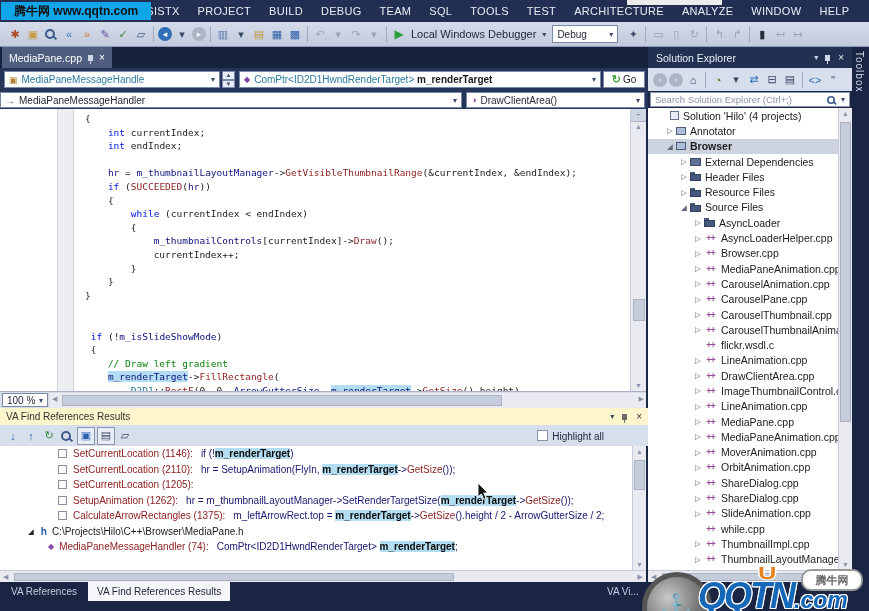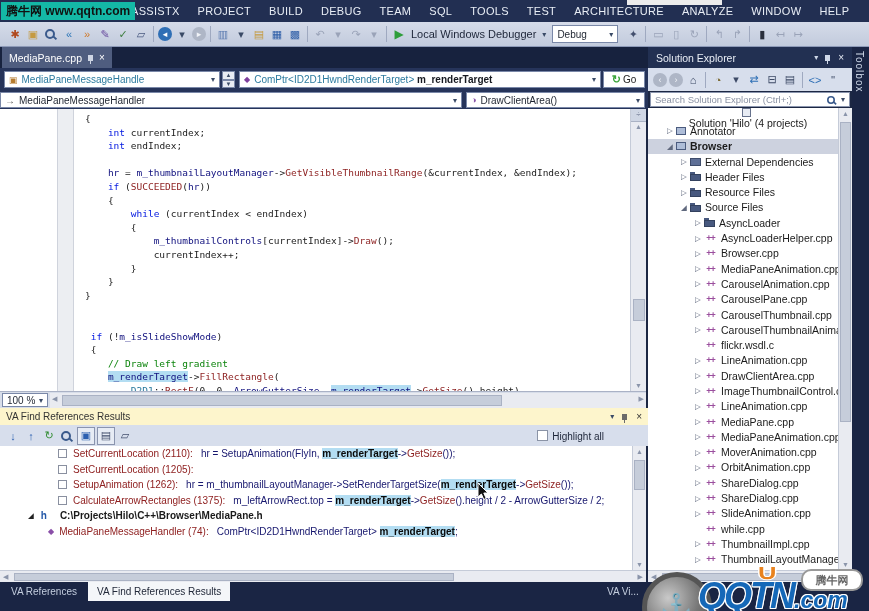--- a/index.html
+++ b/index.html
@@ -59,21 +59,21 @@
   .va-found{margin-left:10px;}
   .spacer{flex:1;}
   .cb{display:inline-block;width:9px;height:9px;background:#fff;border:1px solid #8a93a6;margin-right:4px;vertical-align:-1px;}
   .va-list{position:absolute;left:0;top:446px;width:632px;height:124px;background:#fff;overflow:hidden;font-size:10px;}
   .va-row{height:15.5px;display:flex;align-items:center;white-space:nowrap;box-sizing:border-box;}
   .va-name{color:#8f2020;margin-right:8px;flex:none;}
   .vi-box{display:inline-block;width:7px;height:7px;border:1px solid #8a90a0;background:#fff;margin-right:6px;flex:none;}
   .vi-h{color:#2458a8;font-weight:bold;font-size:10px;margin:0 5px;flex:none;}
   .vi-mem{color:#8a4fa8;font-size:8px;margin-right:5px;flex:none;}
   .va-exp{font-size:7.5px;color:#222;margin:0 2px 0 28px;flex:none;}
-  .va-path{font-weight:bold;color:#1a1a1a;margin-left:8px;}
+  .va-path{font-weight:normal;color:#1a1a1a;}
   
   .bottomstrip{position:absolute;left:0;top:582px;width:869px;height:29px;background:#1a2544;}
   .btab{position:absolute;top:0;height:19px;font-size:10px;display:flex;align-items:center;padding:0 9px;color:#c3cdde;}
   .btab.active{background:#f4f6f9;color:#22293a;}
   
   .sp-title{position:absolute;left:648px;top:47px;width:204px;height:21px;background:#223052;color:#e8edf5;font-size:10.5px;display:flex;align-items:center;padding:0 8px;box-sizing:border-box;}
   .sp-toolbar{position:absolute;left:648px;top:68px;width:204px;height:23px;background:#d7deec;display:flex;align-items:center;padding-left:4px;box-sizing:border-box;}
   .sp-search{position:absolute;left:650px;top:92px;width:200px;height:15px;background:#fff;border:1px solid #8a95ae;color:#8a92a4;font-size:9.5px;display:flex;align-items:center;padding:0 4px;box-sizing:border-box;}
   .sp-tree{position:absolute;left:648px;top:108px;width:190px;height:462px;background:#fff;overflow:hidden;}
   .treebg{position:absolute;left:838px;top:108px;width:14px;height:462px;background:#fff;}
@@ -85,21 +85,21 @@
   .ti-sol{width:9px;height:9px;background:#e8ecf4;border:1px solid #66718c;}
   .ti-proj{width:10px;height:8px;background:#aebdd8;border:1px solid #4b5b7e;}
   .ti-dep{width:11px;height:8px;background:#5f7097;border:1px solid #3e4c6b;}
   .ti-fold{width:11px;height:7px;background:#47587e;border:1px solid #33415e;position:relative;margin-top:2px;}
   .ti-fold::before{content:"";position:absolute;left:-1px;top:-3px;width:5px;height:2px;background:#47587e;}
   .ti-cpp{width:13px;color:#9b4f9e;font-weight:bold;font-size:9px;letter-spacing:-1px;}
   
   .toolboxstrip{position:absolute;left:852px;top:47px;width:17px;height:535px;background:#1a2544;}
   .toolboxtab{position:absolute;left:2px;top:4px;writing-mode:vertical-rl;color:#cfd8e8;font-size:10px;letter-spacing:1px;}
   
-  .wm-top{position:absolute;left:1px;top:2px;height:18px;background:#14b8a6;display:flex;align-items:center;padding:0 5px;font-weight:bold;font-size:12px;color:#111;z-index:50;}
+  .wm-top{position:absolute;left:1px;top:2px;height:18px;background:#0ea5e9;display:flex;align-items:center;padding:0 13px;font-weight:bold;font-size:12px;color:#111;z-index:50;}
   .wm-globe{position:absolute;left:642px;top:572px;width:70px;height:70px;border-radius:50%;background:radial-gradient(circle at 35% 35%,#c9c9c9,#787878 55%,#4a4a4a);border:5px solid #555;box-sizing:border-box;color:#fff;display:flex;align-items:center;justify-content:center;font-size:26px;z-index:60;}
   .wm-qqtn{position:absolute;left:698px;top:575px;font-style:italic;font-weight:bold;color:#1568b8;z-index:60;white-space:nowrap;
     text-shadow:1px 0 #fff,-1px 0 #fff,0 1px #fff,0 -1px #fff,1px 1px #fff,-1px -1px #fff,1px -1px #fff,-1px 1px #fff;}
   .wm-q{font-size:36px;letter-spacing:-2px;}
   .wm-com{font-size:23px;}
   .wm-horns{position:absolute;left:760px;top:560px;font-size:20px;font-weight:bold;color:#e8821e;transform:scaleX(1.5);z-index:61;
     text-shadow:1px 0 #fff,-1px 0 #fff,0 1px #fff,0 -1px #fff;}
   .wm-bubble{position:absolute;left:801px;top:569px;width:58px;height:18px;background:#fff;border:2px solid #999;border-radius:10px;color:#666;font-size:11px;font-weight:bold;display:flex;align-items:center;justify-content:center;z-index:60;}
   .artifact{position:absolute;left:627px;top:0;width:95px;height:5px;background:#ececec;}
   .cursor{position:absolute;left:477px;top:482px;z-index:70;}
@@ -265,20 +265,25 @@
         <span class="tbi" style="color: rgb(68, 80, 110);">▱</span>
       </span>
     <span class="spacer"></span>
     <span style="margin-right:40px;">
       <span class="cb"></span><span>Highlight all</span>
     </span>
   </div>
   <div class="va-list">
       <div class="va-row" style="padding-left: 58px;">
         <span class="vi-box"></span>
+        <span class="va-name">SetCurrentLocation (1146):</span>
+        <span><span class="tk-nc">if (!</span><span class="tk-s">m_renderTarget</span><span class="tk-nc">)</span></span>
+      </div>
+      <div class="va-row" style="padding-left: 58px;">
+        <span class="vi-box"></span>
         <span class="va-name">SetCurrentLocation (2110):</span>
         <span><span class="tk-nc">hr = SetupAnimation(FlyIn, </span><span class="tk-s">m_renderTarget</span><span class="tk-nc">-&gt;</span><span class="tk-f2">GetSize</span><span class="tk-nc">());</span></span>
       </div>
       <div class="va-row" style="padding-left: 58px;">
         <span class="vi-box"></span>
         <span class="va-name">SetCurrentLocation (1205):</span>
       </div>
       <div class="va-row" style="padding-left: 58px;">
         <span class="vi-box"></span>
         <span class="va-name">SetupAnimation (1262):</span>
@@ -334,21 +339,21 @@
       <span class="tbi" style="color: rgb(46, 111, 181);">&lt;&gt;</span>
       <span class="tbi" style="color: rgb(61, 74, 102);">''</span>
     </div>
   <div class="sp-search">
     <span style="flex:1;overflow:hidden;white-space:nowrap;">Search Solution Explorer (Ctrl+;)</span>
     <span class="mag" style="transform:scale(.8);"></span>
     <span class="caret">▾</span>
   </div>
   <div class="treebg"></div>
   <div class="sp-tree">
-      <div class="tree-row" style="padding-left: 10px; flex-direction: column;">
+      <div class="tree-row" style="padding-left: 10px;">
         <span class="tree-arrow"></span>
         <span class="ti ti-sol"></span>
         <span class="tree-label">Solution 'Hilo' (4 projects)</span>
       </div>
       <div class="tree-row" style="padding-left: 16px;">
         <span class="tree-arrow">▷</span>
         <span class="ti ti-proj"></span>
         <span class="tree-label">Annotator</span>
       </div>
       <div class="tree-row sel" style="padding-left: 16px;">

